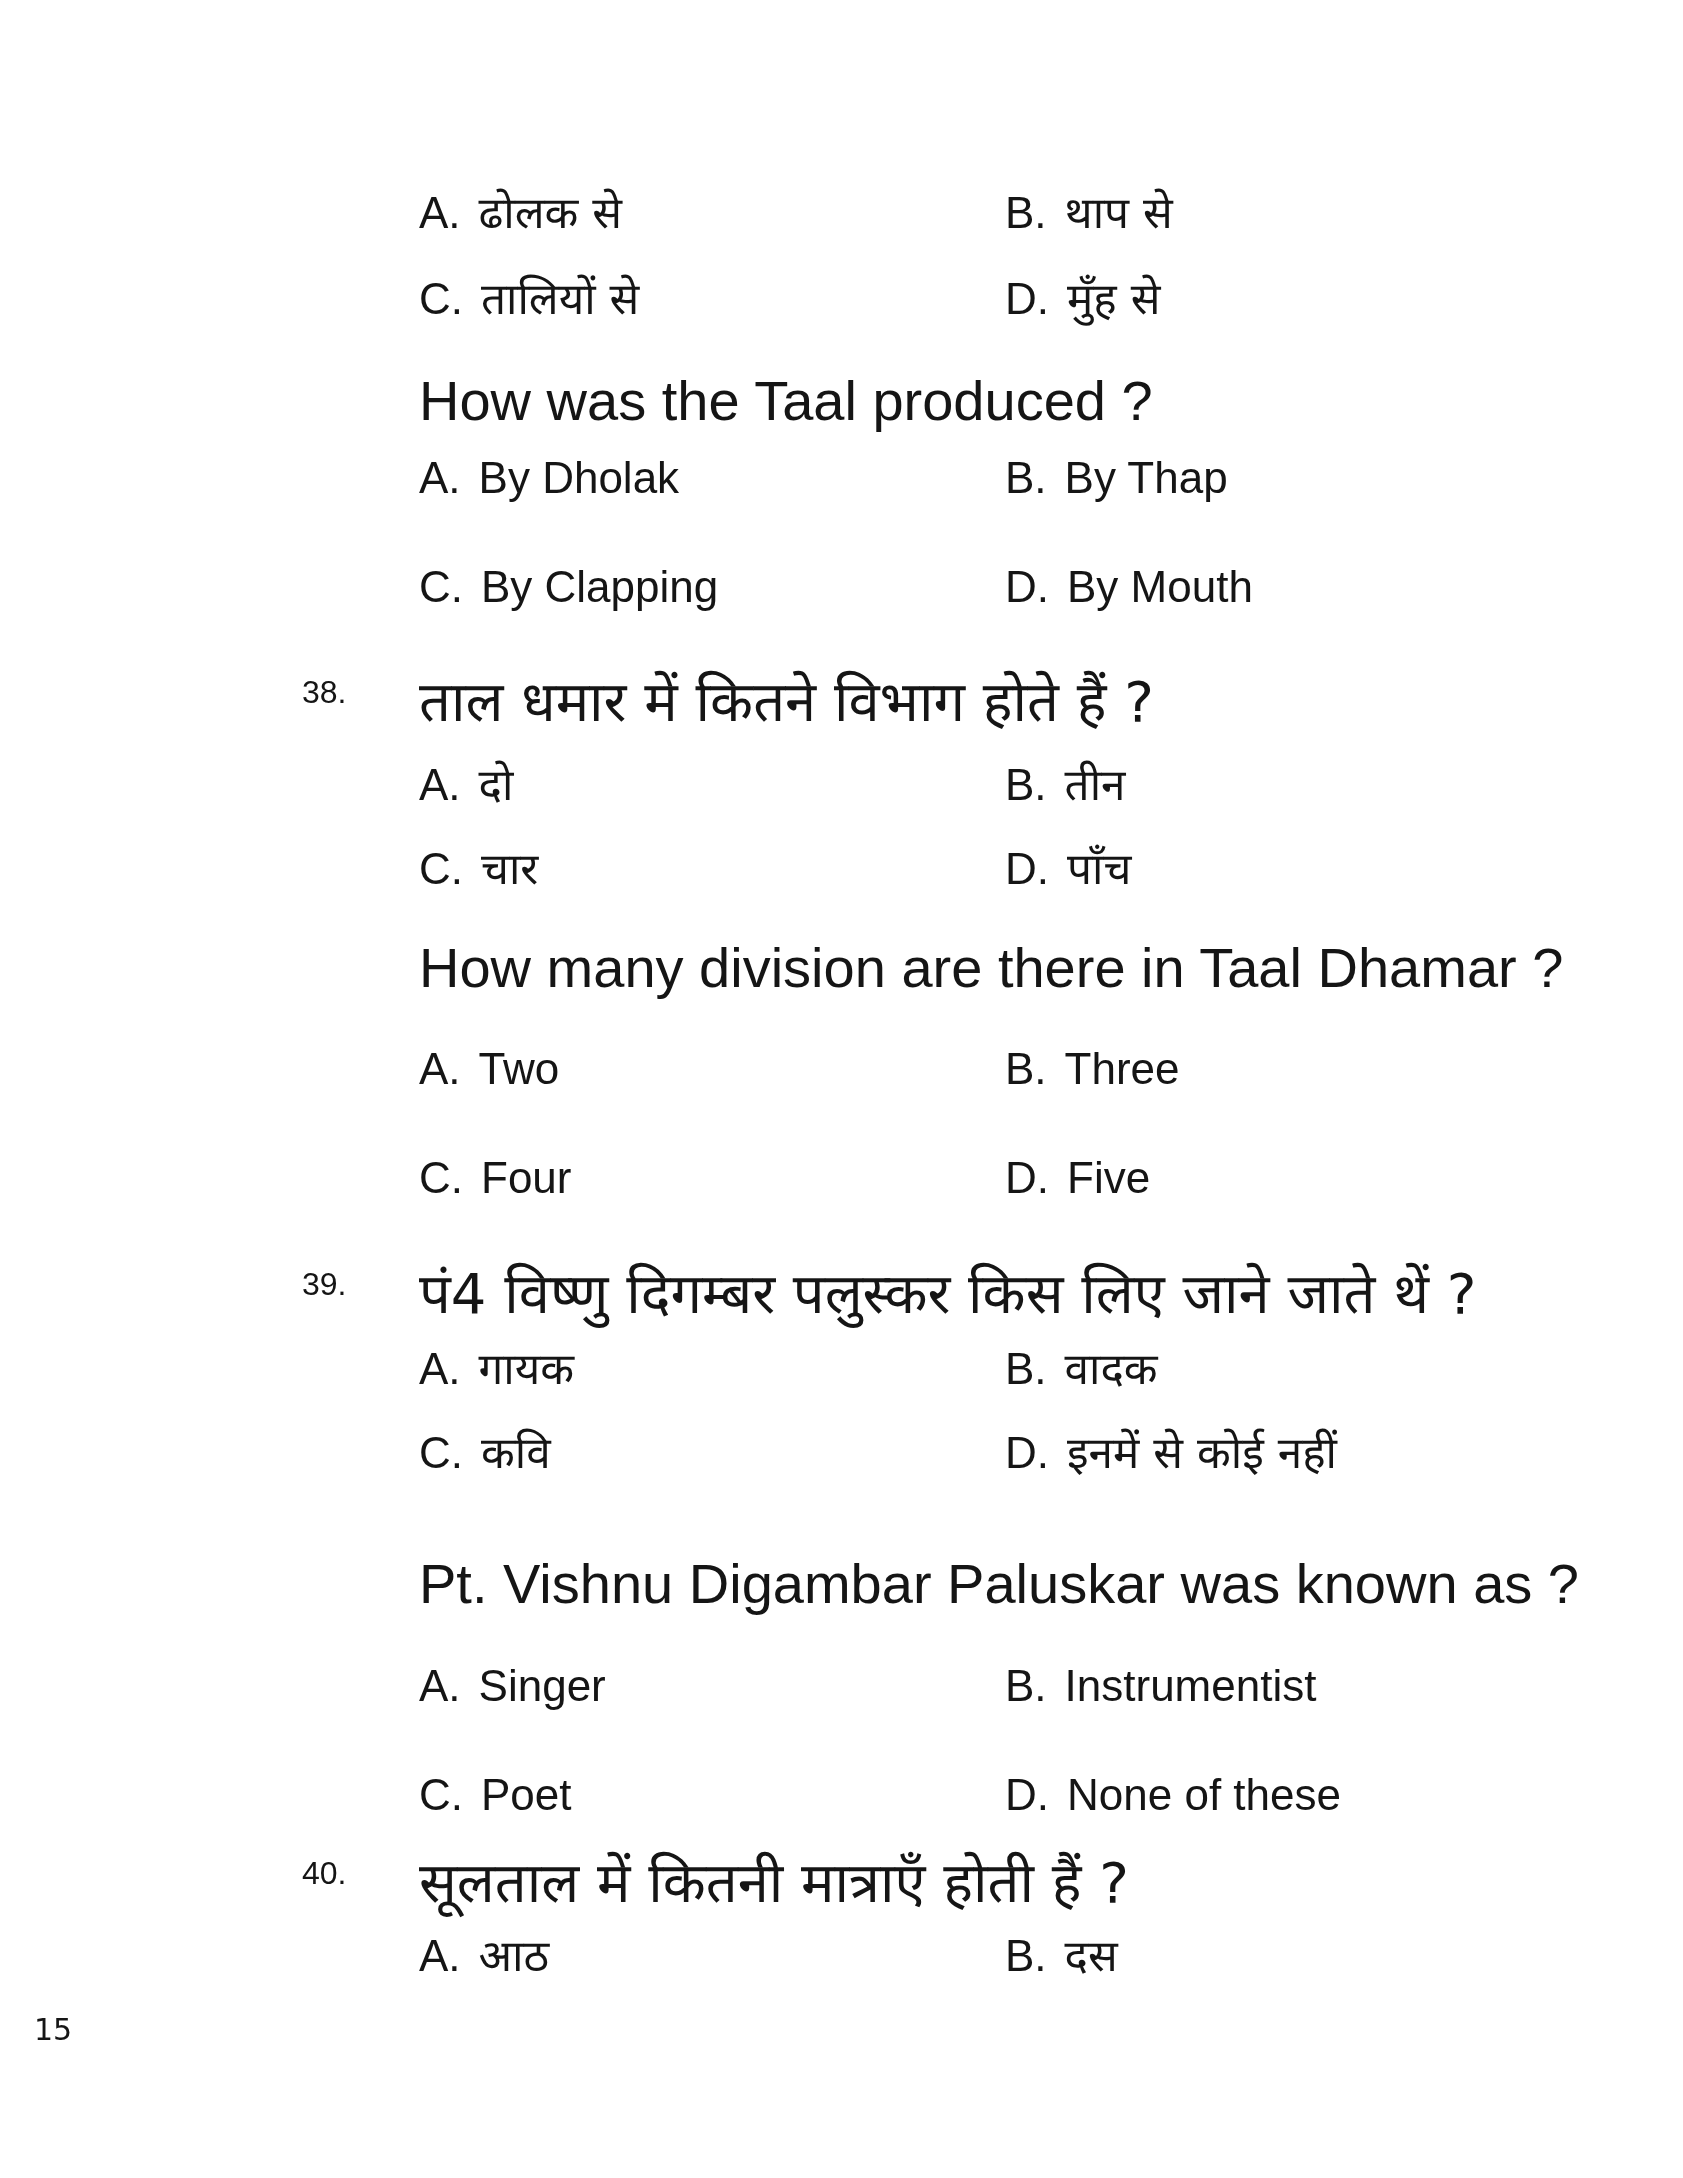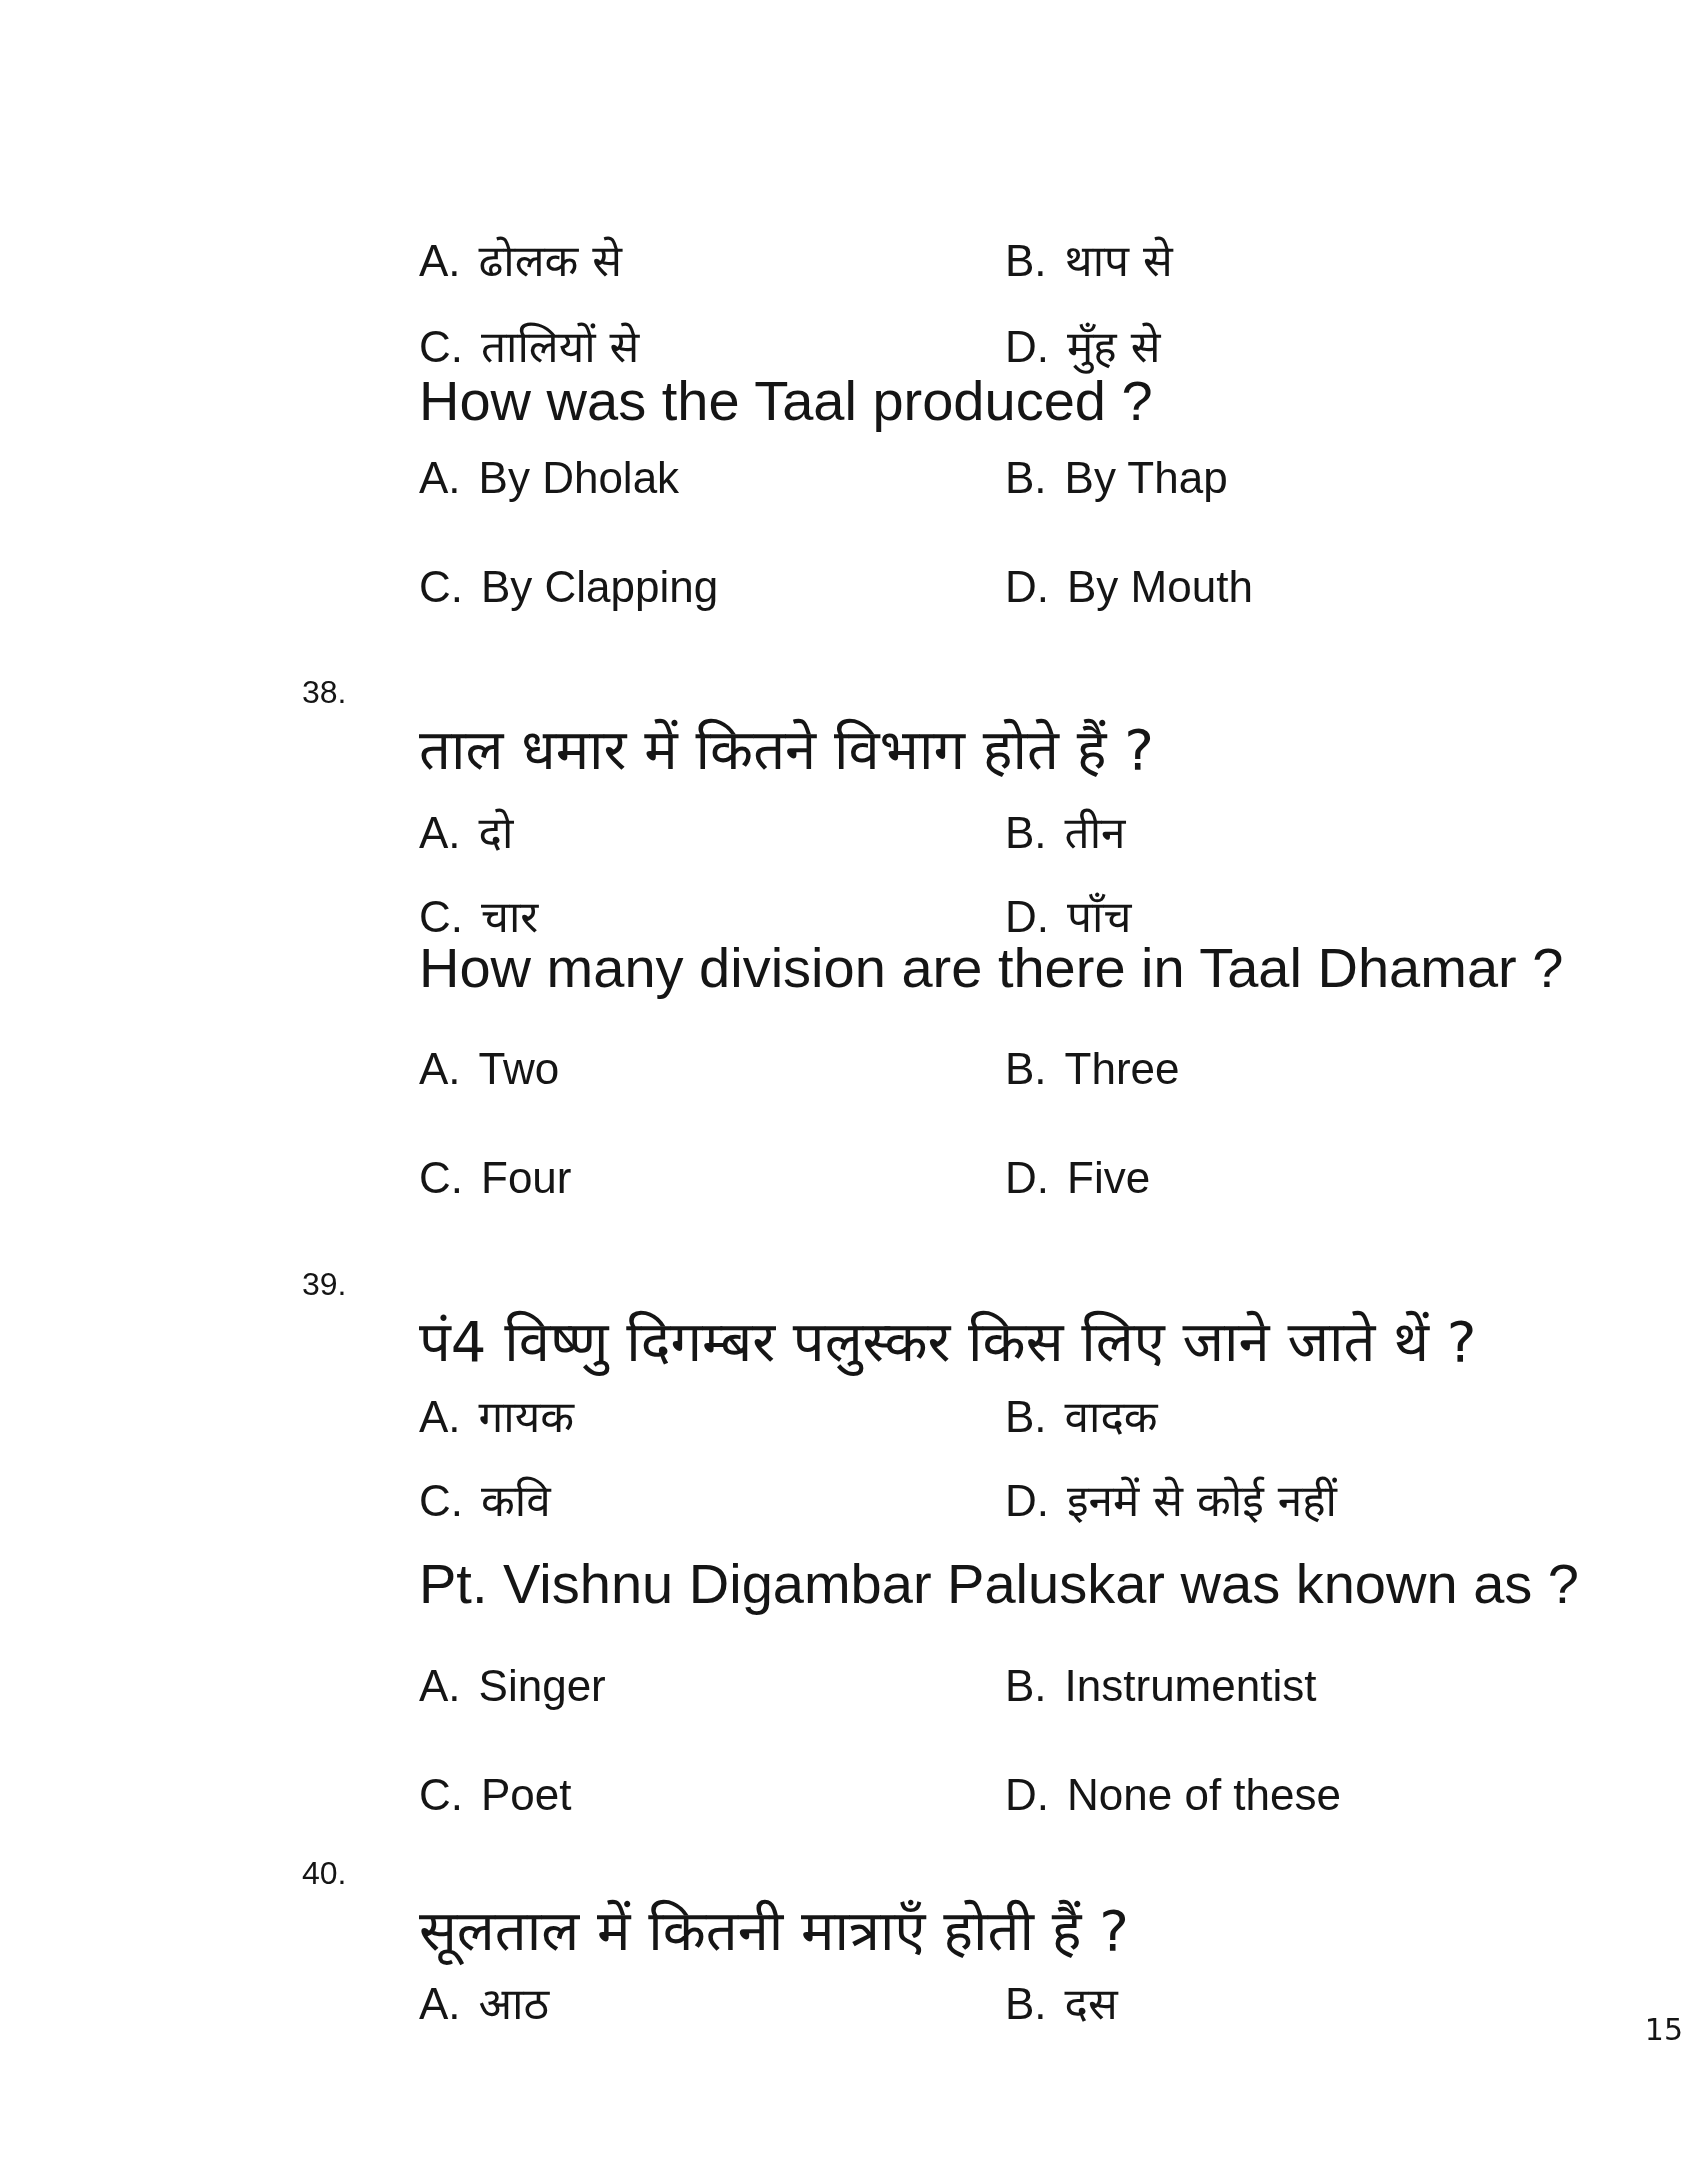--- a/index.html
+++ b/index.html
@@ -15,21 +15,21 @@
     color: #151515;
     overflow: hidden;
   }
   .row {
     position: absolute;
     left: 0;
     width: 100%;
     height: 59px;
   }
   .en  { font-family: "Liberation Sans", sans-serif; }
-  .hi  { font-family: "DejaVu Sans", sans-serif; margin-top: 48px; }
+  .hi  { font-family: "DejaVu Sans", sans-serif; }
   .opt {
     position: absolute;
     top: 0;
     font-size: 44px;
     line-height: 1.15;
     white-space: nowrap;
   }
   .colA { left: 419px; }
   .colB { left: 1005px; }
   .colQ { left: 419px; }
@@ -50,21 +50,21 @@
     top: 0;
     font-size: 56px;
     line-height: 1.15;
     white-space: nowrap;
   }
   .pagenum {
     position: absolute;
     left: 0;
     right: 0;
     top: 2012px;
-    text-align: right;
+    text-align: left;
     text-indent: 34px;
     font-size: 30px;
     font-family: "DejaVu Sans", sans-serif;
   }
 </style>
 </head>
 <body>
 
 <div class="page">
 

